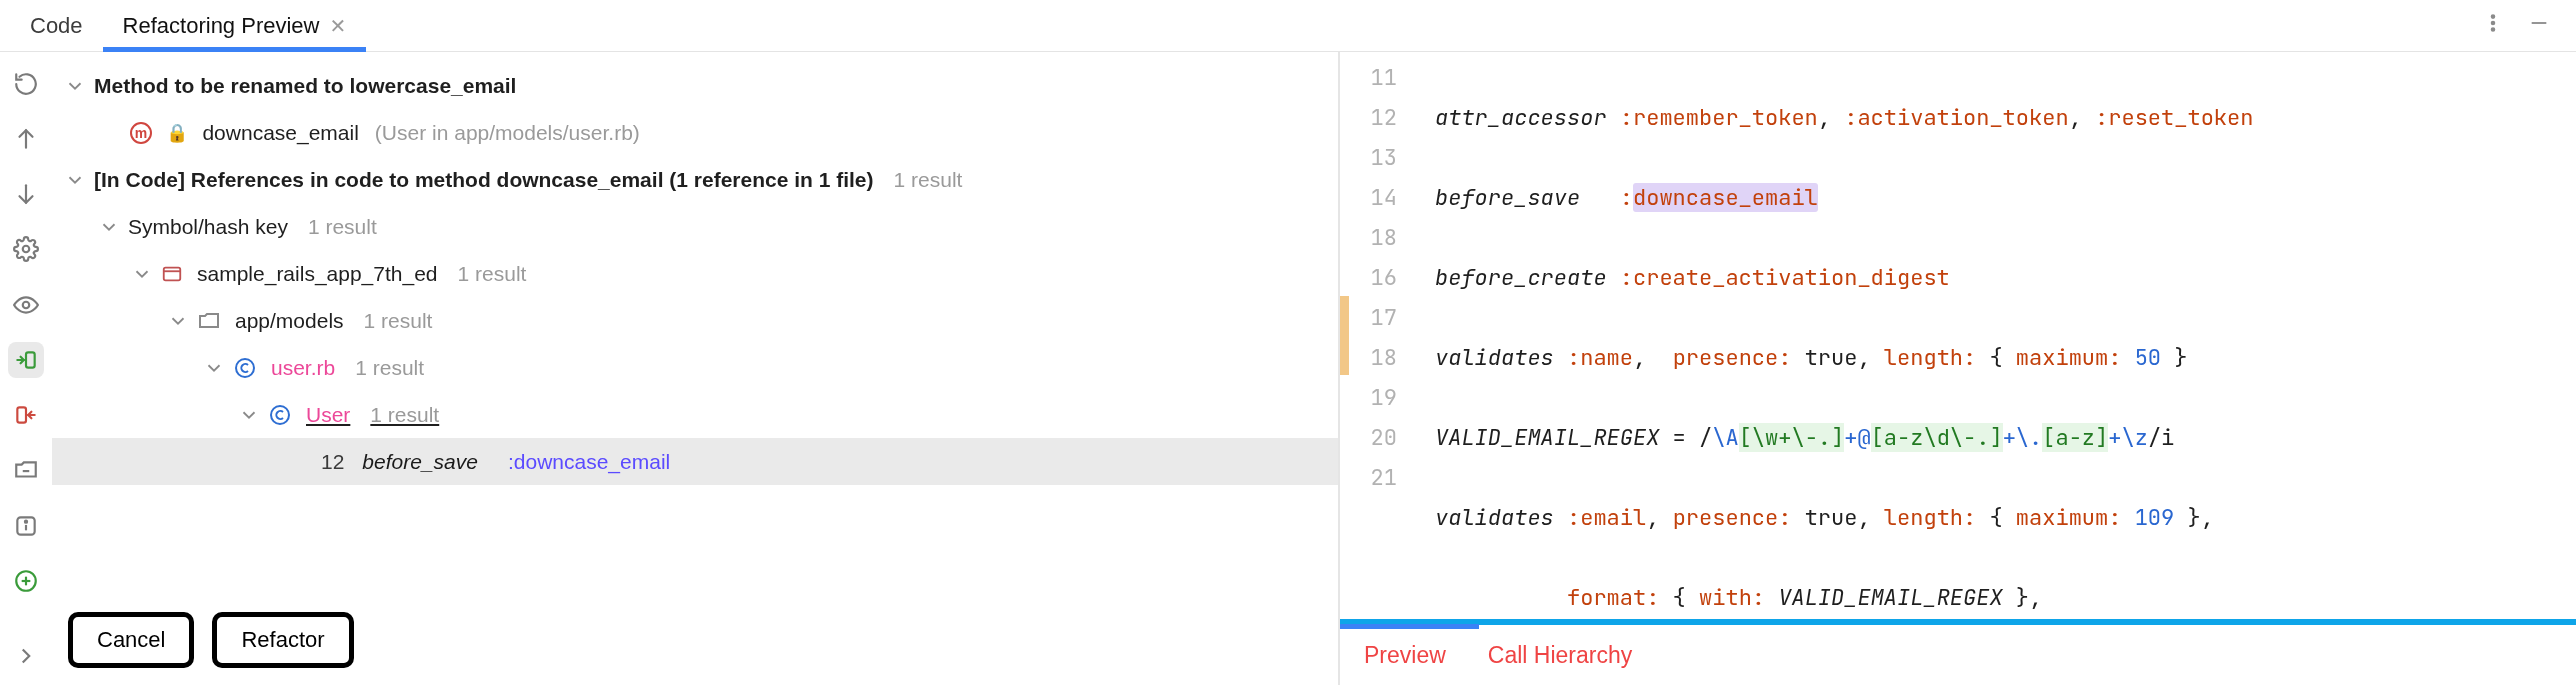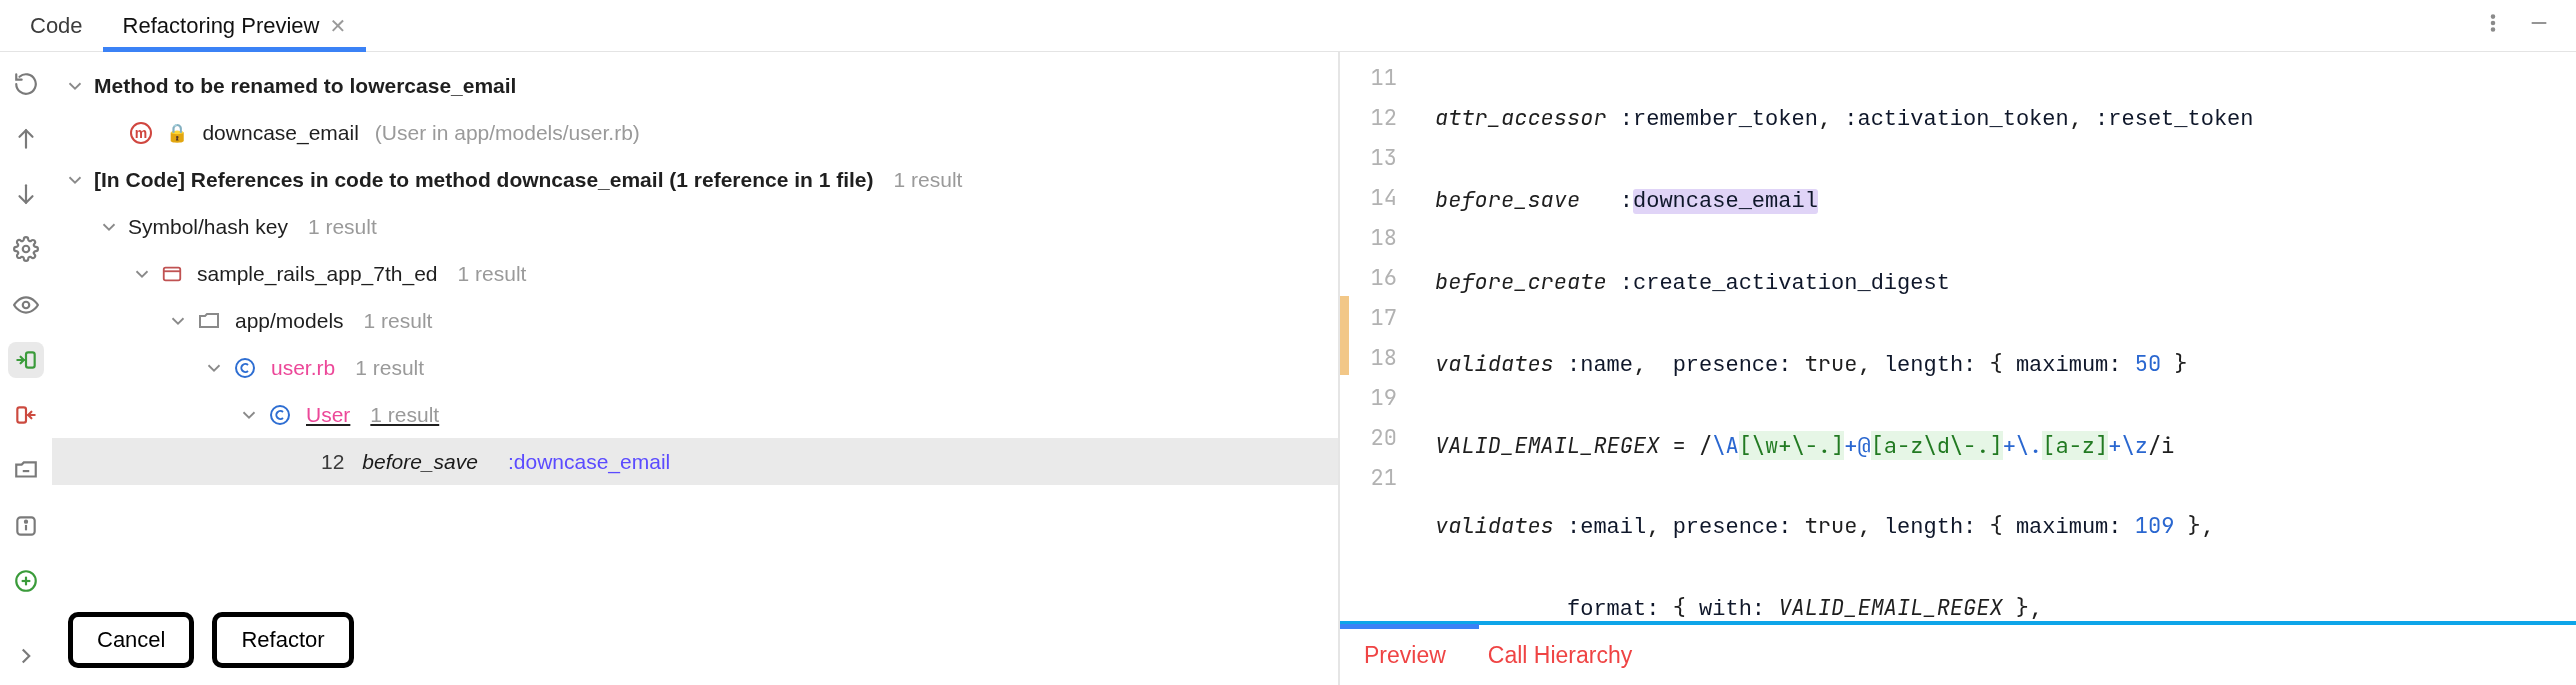--- a/index.html
+++ b/index.html
@@ -122,21 +122,21 @@
 
   
   .preview-panel {
     flex:1;
     display:flex; flex-direction:column;
     min-width:0;
   }
   .code-area {
     flex:1; display:flex; min-height:0;
     position:relative;
-    border-bottom:4px solid #0ea5e9;
+    border-bottom:6px solid #0ea5e9;
   }
   .gutter {
     width:75px; text-align:right;
     padding:6px 18px 6px 0;
     color:#b2b2b2;
     font-family: "SF Mono","JetBrains Mono",Consolas,monospace;
     font-size:22px;
     line-height:40px;
     user-select:none;
     position:relative;
@@ -149,21 +149,21 @@
     flex:1;
     font-family: "SF Mono","JetBrains Mono",Consolas,monospace;
     font-size:22px;
     line-height:40px;
     padding:6px 0 6px 20px;
     white-space:pre;
     overflow:auto;
     position:relative;
   }
   .kw { color:#1f1f1f; font-style:italic; }
-  .sym { color:#0f172a;font-family:Liberation Mono, monospace; }
+  .sym { color:#c2410c; }
   .num { color:#2a67d0; }
   .regex-body { color:#2a67d0; }
   .regex-cls { background:#e6f6e6; color:#227a22; }
   .cst { color:#1f1f1f; font-style:italic; }
   .hl-bg { background:#e0d4f7; border-radius:3px; }
   .preview-tabs {
     display:flex; align-items:center;
     height:61px;
     padding:0 24px;
     gap:42px;

